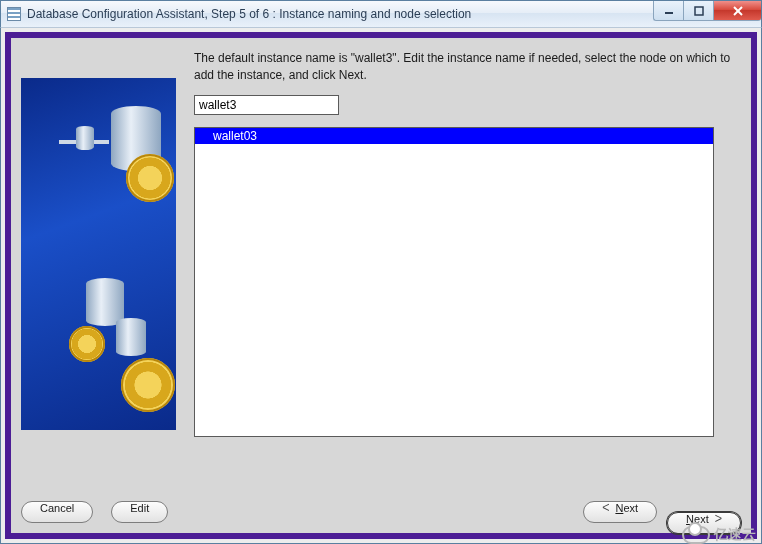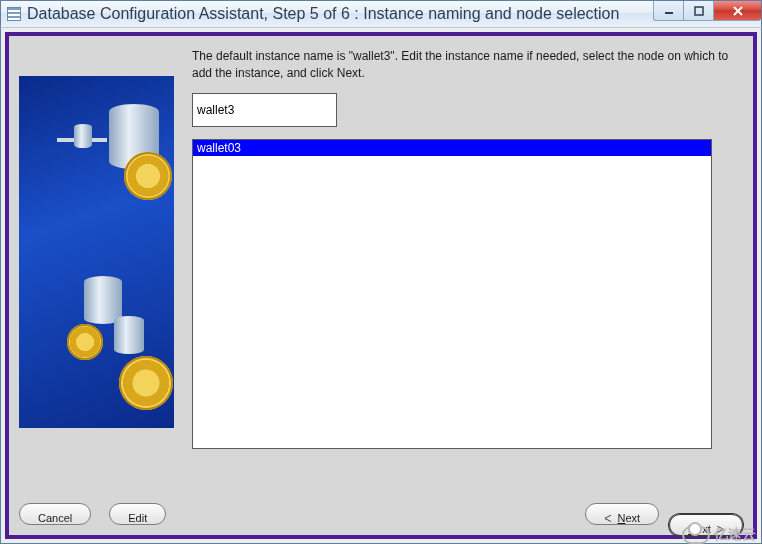--- a/index.html
+++ b/index.html
@@ -26,21 +26,21 @@
     position: relative;
   }
   .titlebar .app-icon {
     width: 14px; height: 14px;
     border: 1px solid #6a8aa8;
     background: repeating-linear-gradient(to bottom, #7aa1c4 0 2px, #fff 2px 4px);
     margin-right: 6px;
   }
   .titlebar .title-text {
     color: #2b3e55;
-    font-size: 16px;
+    font-size: 12px;
     white-space: nowrap;
   }
   .win-controls {
     position: absolute;
     right: 0;
     top: 0;
     display: flex;
     height: 20px;
   }
   .win-btn {
@@ -62,21 +62,21 @@
   .win-btn svg { display:block; }
 
   .outer {
     border: 1px solid #5a7fa0;
     border-top: none;
     height: 516px;
     background: #ededed;
     padding: 4px;
   }
   .inner-panel {
-    border: 4px solid #4c1d95;
+    border: 6px solid #4c1d95;
     background: #d7d7d7;
     padding: 10px 10px 4px 10px;
     height: 100%;
     position: relative;
   }
   .content-row {
     display: flex;
     gap: 18px;
   }
   .side-graphic {
@@ -131,37 +131,37 @@
     padding-top: 2px;
     padding-right: 2px;
   }
   .instruction {
     color: #1a1a1a;
     line-height: 1.45;
     margin-bottom: 10px;
   }
   .instance-input {
     width: 145px;
-    height: 34px;
+    height: 20px;
     border: 1px solid #5a5a5a;
     background: #fff;
     font-size: 12px;
     padding: 1px 4px;
     font-family: inherit;
   }
   .node-list {
     margin-top: 12px;
     width: 520px;
     height: 310px;
     background: #fff;
     border: 1px solid #5a5a5a;
     overflow: auto;
   }
   .node-item {
-    padding: 1px 4px;
+    padding: 1px 18px;
     font-size: 12px;
     cursor: default;
   }
   .node-item.selected {
     background: #0000ff;
     color: #fff;
   }
 
   .button-bar {
     position: absolute;
@@ -171,21 +171,21 @@
     align-items: center;
   }
   .btn {
     height: 22px;
     border: 1px solid #7d7d7d;
     border-radius: 11px;
     background: linear-gradient(to bottom,#fdfdfd,#e2e2e2);
     font-size: 11px;
     padding: 0 18px;
     display: inline-flex;
-    align-items: flex-end;
+    align-items: flex-start;
     gap: 6px;
     cursor: pointer;
     color: #1a1a1a;
   }
   .btn.default {
     border: 1px solid #3a3a3a;
     box-shadow: 0 0 0 1px #3a3a3a;
     margin-top: 21px;
   }
   .btn .arr { font-size: 10px; color:#444; }

